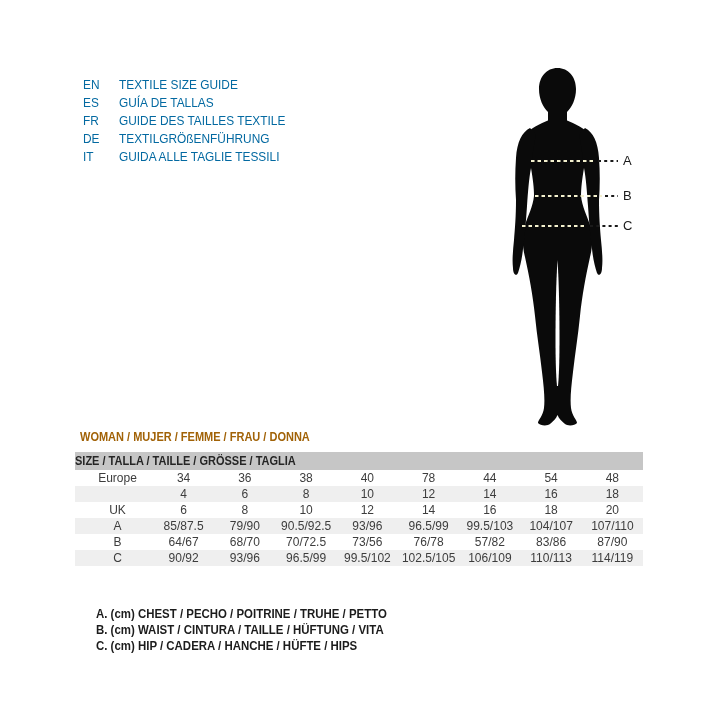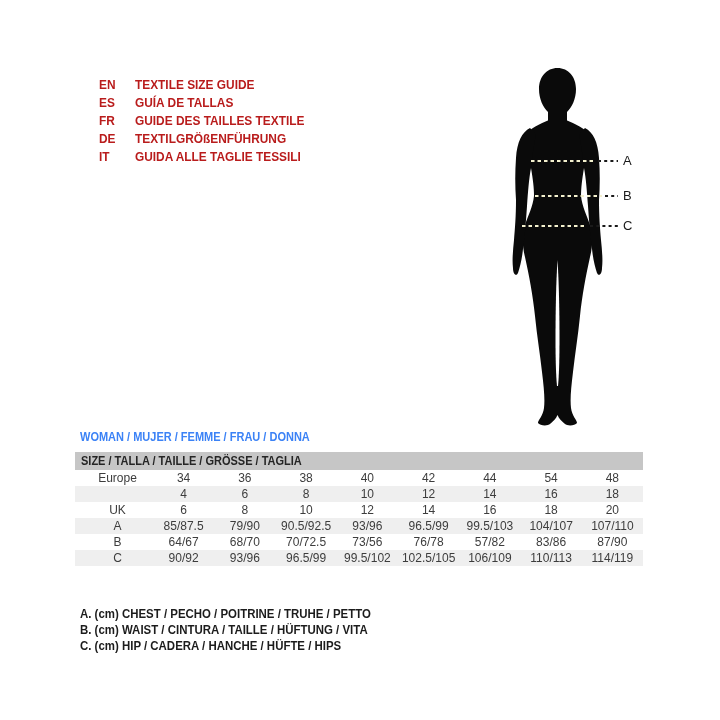--- a/index.html
+++ b/index.html
@@ -2,39 +2,39 @@
 <html><head>
 <meta charset="utf-8">
 <style>
   html,body{margin:0;padding:0;}
   body{width:720px;height:720px;background:#ffffff;font-family:"Liberation Sans",sans-serif;color:#1f1f1f;}
   .page{position:relative;width:720px;height:720px;overflow:hidden;background:#fff;}
   .cond{display:inline-block;transform:scaleX(0.88);transform-origin:0 50%;white-space:nowrap;}
 
   
   .lang-block{position:absolute;left:83px;top:76px;}
-  .lang-row{display:flex;height:18px;line-height:18px;font-size:13.5px;font-weight:bold;color:#b91c1c;margin-left:16px;}
+  .lang-row{display:flex;height:18px;line-height:18px;font-size:13.5px;font-weight:normal;color:#0369a1;}
   .lang-code{width:36px;flex:0 0 36px;}
 
   
   .figure-wrap{position:absolute;left:500px;top:64px;width:150px;height:370px;}
 
   
-  .woman-label{position:absolute;left:80px;top:430px;height:14px;line-height:14px;font-size:12.5px;font-weight:bold;color:#3b82f6;}
+  .woman-label{position:absolute;left:80px;top:430px;height:14px;line-height:14px;font-size:12.5px;font-weight:bold;color:#a16207;}
 
   
   .size-table{position:absolute;left:75px;top:452px;width:568px;border-collapse:collapse;table-layout:fixed;font-size:12px;color:#3d3d3d;}
   .size-table td{padding:0;margin:0;height:16px;line-height:16px;text-align:center;overflow:hidden;white-space:nowrap;}
   .size-table td.lbl{text-align:center;padding-left:7px;}
-  .size-table tr.head td{background:#c6c6c6;height:18px;line-height:18px;text-align:left;padding-left:6px;font-weight:bold;color:#252525;font-size:12.5px;}
+  .size-table tr.head td{background:#c6c6c6;height:18px;line-height:18px;text-align:left;font-weight:bold;color:#252525;font-size:12.5px;}
   .size-table tr.shaded td{background:#efefef;}
 
   
   .legend{position:absolute;left:80px;top:606px;}
-  .legend-line{height:16px;line-height:16px;font-size:13px;font-weight:bold;color:#1c1c1c;}
+  .legend-line{height:16px;line-height:16px;font-size:13px;font-weight:bold;color:#1c1c1c;margin-left:16px;}
 </style>
 </head>
 <body>
 
 <div class="page">
 
   <div class="lang-block">
     <div class="lang-row">
       <span class="lang-code"><span class="cond">EN</span></span>
       <span class="cond">TEXTILE SIZE GUIDE</span>
@@ -107,21 +107,21 @@
     <tbody>
         <tr class="head">
       <td colspan="9"><span class="cond">SIZE / TALLA / TAILLE / GRÖSSE / TAGLIA</span></td>
     </tr>
     <tr>
       <td class="lbl">Europe</td>
       <td>34</td>
       <td>36</td>
       <td>38</td>
       <td>40</td>
-      <td>42</td>
+      <td>78</td>
       <td>44</td>
       <td>54</td>
       <td>48</td>
     </tr>
     <tr class="shaded">
       <td class="lbl"></td>
       <td>4</td>
       <td>6</td>
       <td>8</td>
       <td>10</td>

